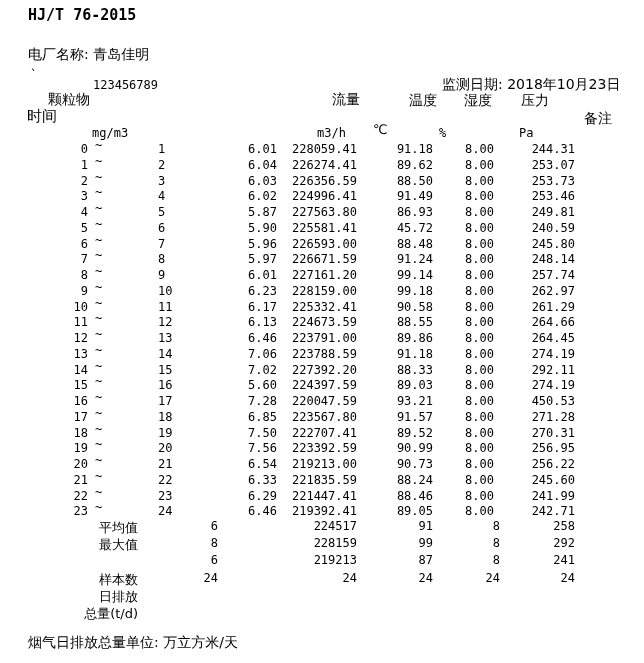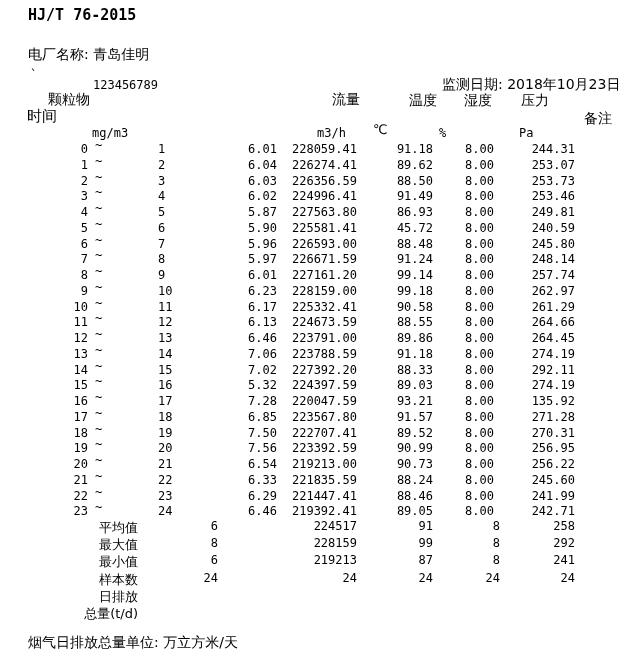--- a/index.html
+++ b/index.html
@@ -247,35 +247,35 @@
         <span class="c-pm">7.02</span>
         <span class="c-flow">227392.20</span>
         <span class="c-temp">88.33</span>
         <span class="c-hum">8.00</span>
         <span class="c-pres">292.11</span>
       </div>
       <div class="row">
         <span class="c-s">15</span>
         <span class="c-tilde">~</span>
         <span class="c-e">16</span>
-        <span class="c-pm">5.32</span>
+        <span class="c-pm">5.60</span>
         <span class="c-flow">224397.59</span>
         <span class="c-temp">89.03</span>
         <span class="c-hum">8.00</span>
         <span class="c-pres">274.19</span>
       </div>
       <div class="row">
         <span class="c-s">16</span>
         <span class="c-tilde">~</span>
         <span class="c-e">17</span>
         <span class="c-pm">7.28</span>
         <span class="c-flow">220047.59</span>
         <span class="c-temp">93.21</span>
         <span class="c-hum">8.00</span>
-        <span class="c-pres">135.92</span>
+        <span class="c-pres">450.53</span>
       </div>
       <div class="row">
         <span class="c-s">17</span>
         <span class="c-tilde">~</span>
         <span class="c-e">18</span>
         <span class="c-pm">6.85</span>
         <span class="c-flow">223567.80</span>
         <span class="c-temp">91.57</span>
         <span class="c-hum">8.00</span>
         <span class="c-pres">271.28</span>
@@ -354,21 +354,20 @@
       </div>
       <div class="srow">
         <span class="s-label">最大值</span>
         <span class="s-pm">8</span>
         <span class="s-flow">228159</span>
         <span class="s-temp">99</span>
         <span class="s-hum">8</span>
         <span class="s-pres">292</span>
       </div>
       <div class="srow">
-        <span class="s-label">最小值</span>
         <span class="s-pm">6</span>
         <span class="s-flow">219213</span>
         <span class="s-temp">87</span>
         <span class="s-hum">8</span>
         <span class="s-pres">241</span>
       </div>
       <div class="srow">
         <span class="s-label">样本数</span>
         <span class="s-pm">24</span>
         <span class="s-flow">24</span>

